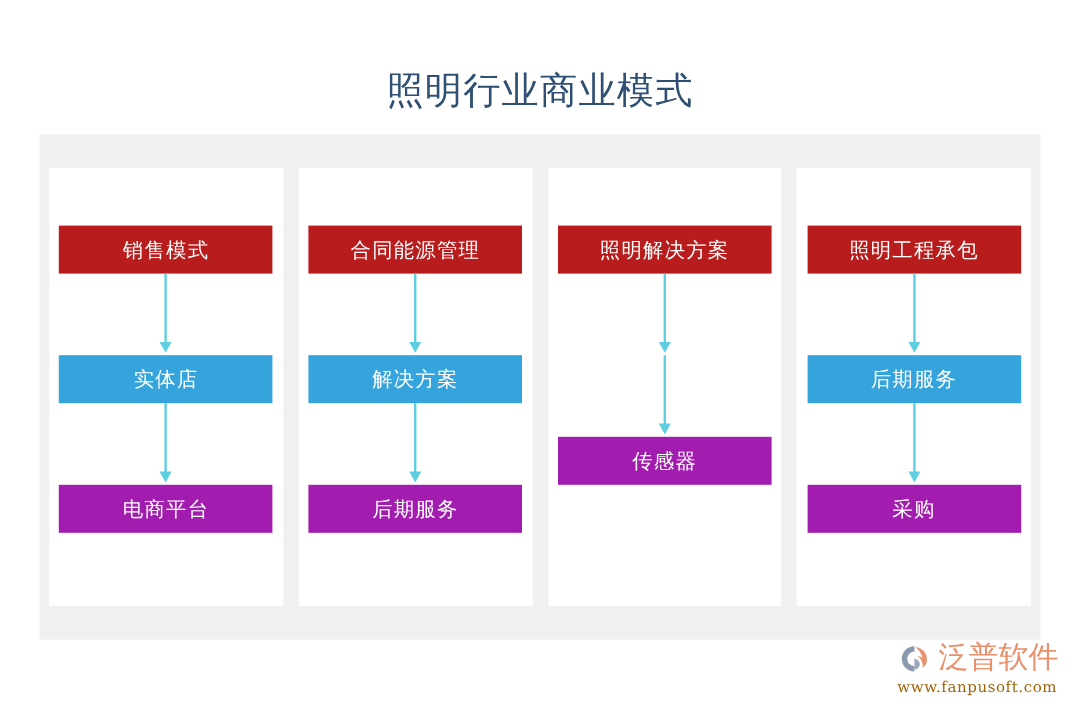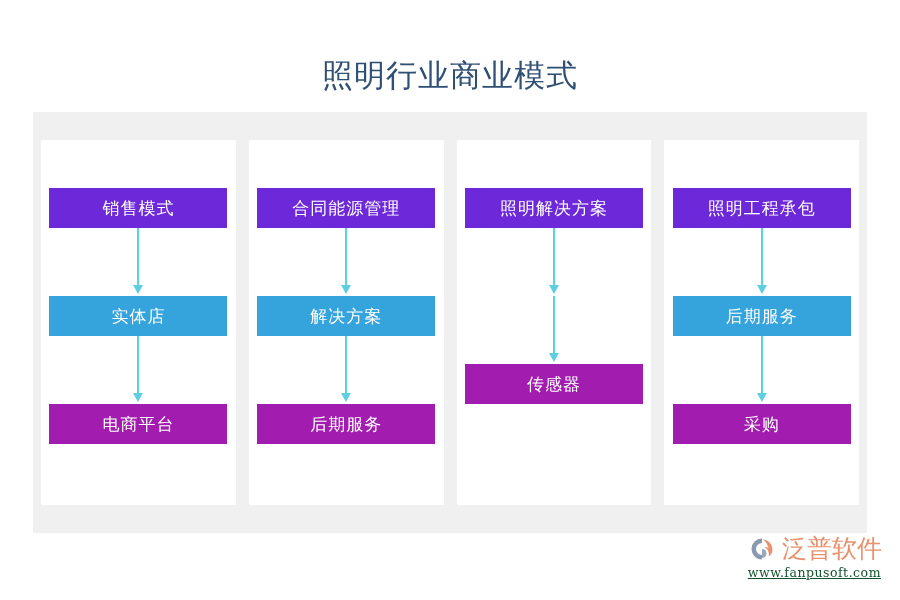--- a/index.html
+++ b/index.html
@@ -69,21 +69,21 @@
     display: flex;
     align-items: center;
     justify-content: center;
     color: #ffffff;
     font-size: 17px;
     letter-spacing: 1px;
     font-family: "DejaVu Serif", "Liberation Serif", serif;
     box-sizing: border-box;
     white-space: nowrap;
   }
-  .node.level-0 { background: #6d28d9; }
+  .node.level-0 { background: #b91c1c; }
   .node.level-1 { background: #35a3dc; }
   .node.level-2 { background: #a21caf; }
 
   .node.pos-0 { margin-top: 48px; }
   .node.pos-1 { margin-top: 0; }
   .node.pos-2 { margin-top: 0; }
 
   
   .connector {
     width: 14px;
@@ -135,26 +135,25 @@
     line-height: 28px;
     color: #e8916c;
     font-family: Liberation Serif, serif;
     letter-spacing: 0px;
     white-space: nowrap;
   }
   .logo-url {
     margin-top: 1px;
     text-align: right;
     font-size: 12.5px;
-    color: #14532d;
+    color: #a16207;
     font-family: "DejaVu Serif", "Liberation Serif", serif;
     letter-spacing: 0.5px;
     white-space: nowrap;
     padding-right: 1px;
-    text-decoration: underline;
   }
 </style>
 </head>
 <body>
 
 <div class="page-title">照明行业商业模式</div>
 
 <div class="band"></div>
 
 <div class="columns">

